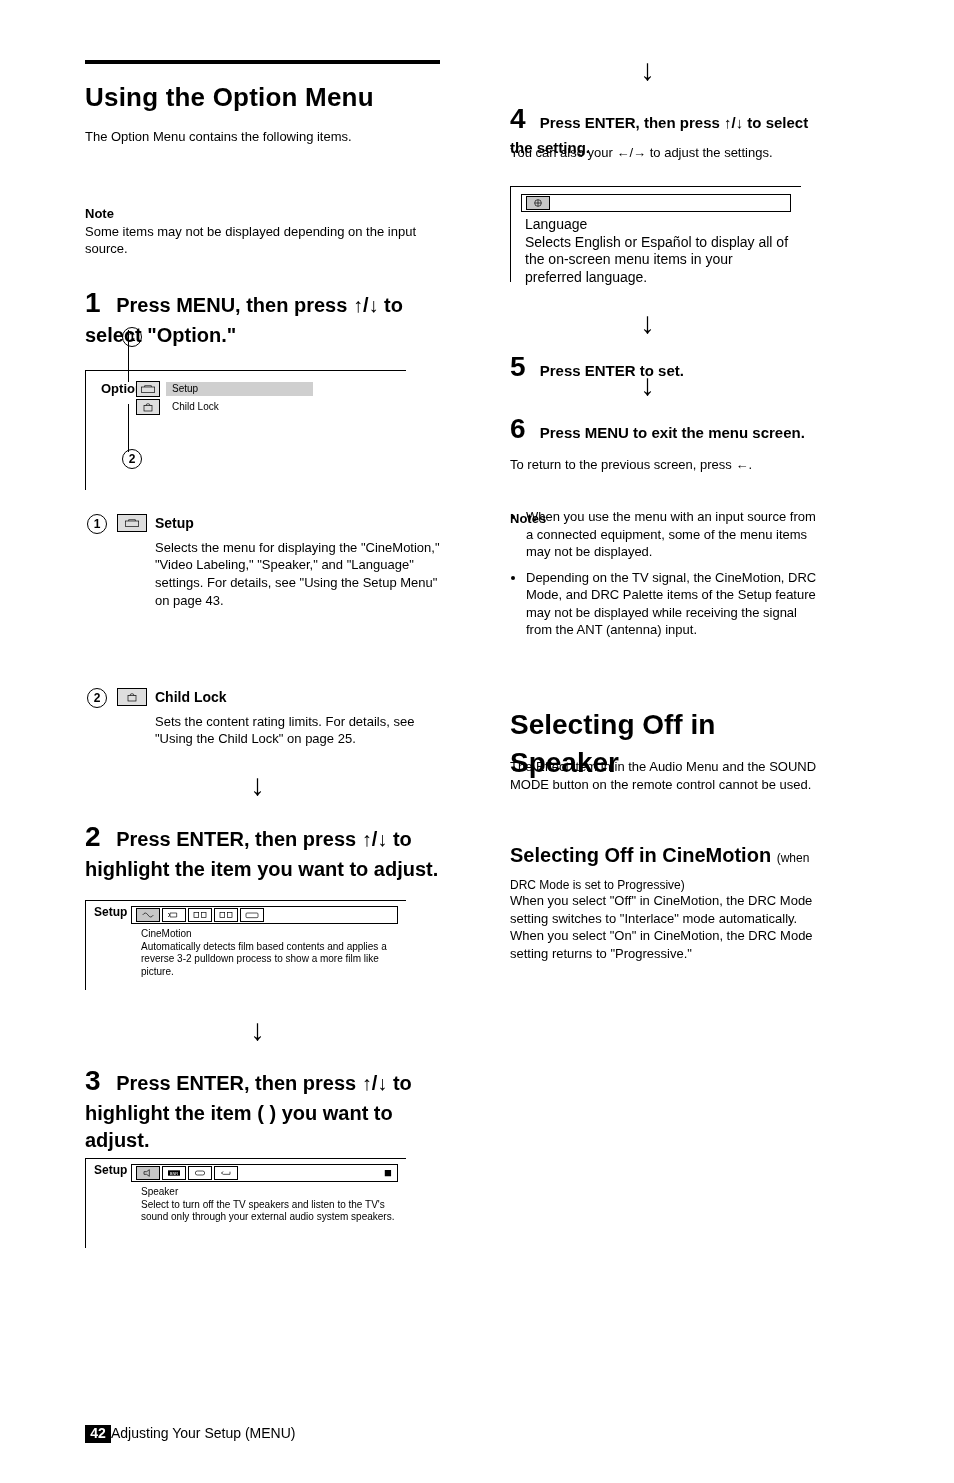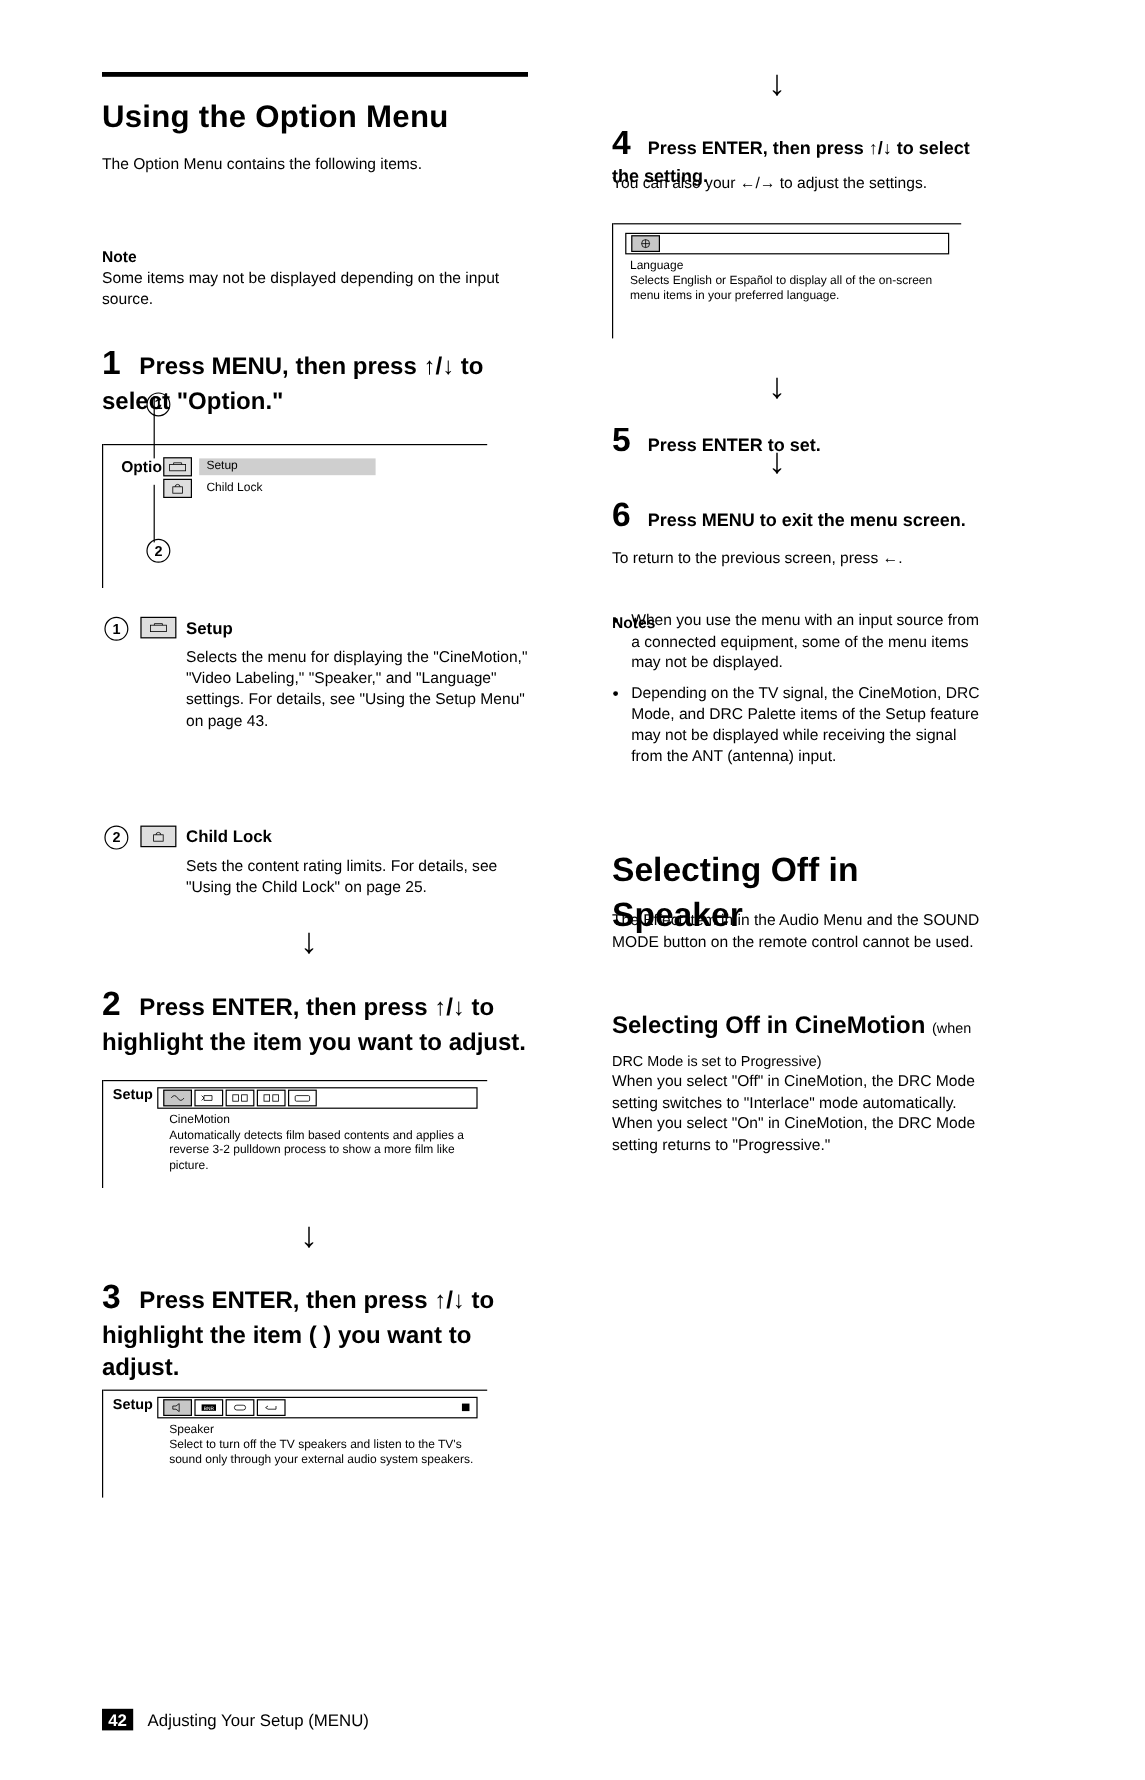--- a/index.html
+++ b/index.html
@@ -129,41 +129,41 @@
   .r-panel {
     left:510px; top:186px; width:290px; height:96px; border-left:1.4px solid #000;
   }
   .r-panel .top { position:absolute; left:0; top:0; width:100%; height:0; border-top:1.4px solid #000; }
   .r-panel .strip {
     position:absolute; left:10px; right:10px; top:8px; height:16px; border:1px solid #000; background:#fff;
     display:flex; align-items:center; gap:3px; padding:0 4px;
   }
   .r-panel .cell { height:12px; width:22px; border:1px solid #000; display:flex; align-items:center; justify-content:center; }
   .r-panel .cell.sel { background:#c7c7c7; }
-  .r-panel .caption { position:absolute; left:14px; top:30px; right:10px; font-size:10px; line-height:1.25; }
+  .r-panel .caption { position:absolute; left:14px; top:30px; right:10px; font-size:14px; line-height:1.25; }
 
   .r2 { left:510px; top:348px; width:300px; font-weight:700; font-size:15px; }
   .r3 { left:510px; top:410px; width:300px; font-weight:700; font-size:15px; }
   .r3b { left:510px; top:456px; width:300px; }
   .r-notes-h { left:510px; top:510px; font-weight:700; }
   .r-notes { left:510px; top:508px; width:310px; }
   .r-notes ul { margin:0; padding-left:16px; }
   .r-notes li { margin-bottom:8px; }
 
   .r-h2 { left:510px; top:706px; font-size:28px; font-weight:700; width:310px; }
   .r-h2b { left:510px; top:758px; width:310px; }
 
   .r-h3 { left:510px; top:842px; font-size:20px; font-weight:700; width:310px; }
   .r-small { font-size:12px; font-weight:400; }
   .r-h3b { left:510px; top:892px; width:310px; }
 
   
   svg.mini { width:16px; height:10px; }
   .pagenum { left:85px; bottom:40px; font-size:14px; }
-  .pn { display:flex; gap:12px; }
+  .pn { display:flex; align-items:center; }
   .pn .num { background:#000; color:#fff; width:26px; height:18px; display:flex; align-items:center; justify-content:center; font-weight:700; }
 </style>
 </head>
 <body>
 
 <div class="abs top-rule"></div>
 
 <h1 class="abs title">Using the Option Menu</h1>
 <p class="abs lead">The Option Menu contains the following items.</p>
 

